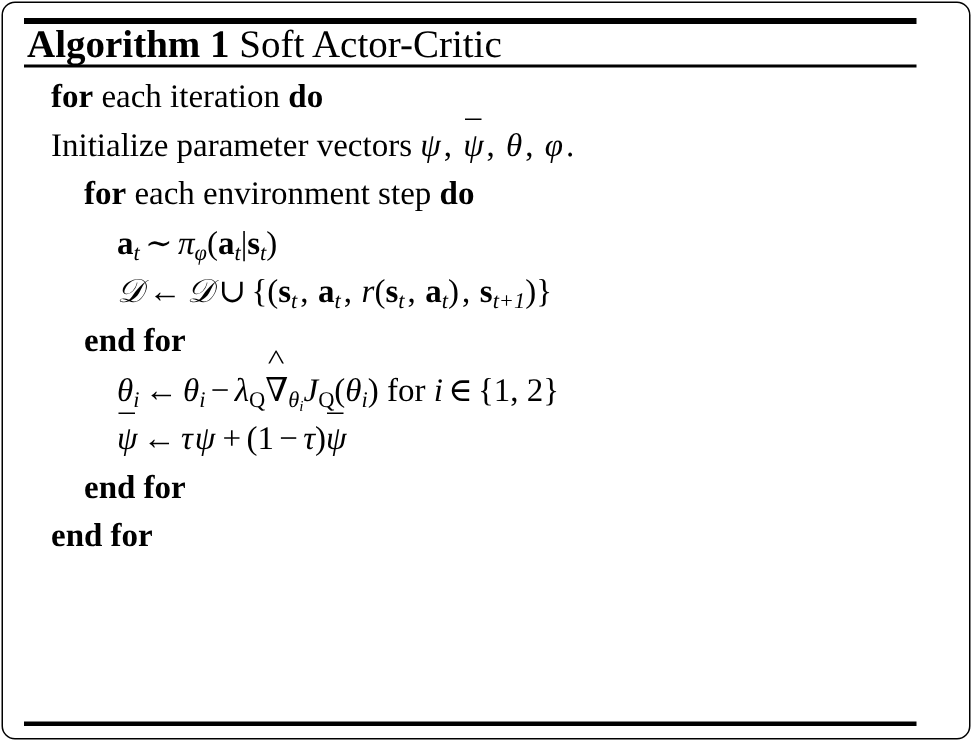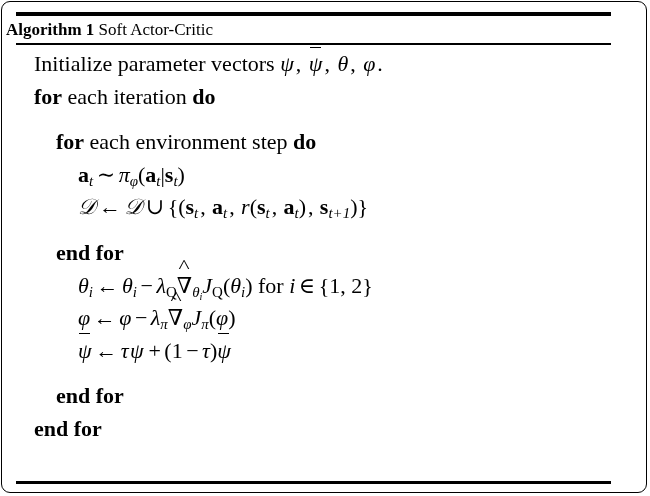--- a/index.html
+++ b/index.html
@@ -35,23 +35,23 @@
     width: 595px;
     background: #000000;
   }
   .rule-top    { top: 10px;  height: 4px; }
   .rule-mid    { top: 41px;  height: 2px; }
   .rule-bottom { top: 479px; height: 3px; }
 
   
   .algo-caption {
     position: absolute;
-    left: 4px;
+    left: 16px;
     top: 14px;
-    font-size: 17px;
+    font-size: 26px;
     line-height: 27px;
     white-space: nowrap;
   }
   .algo-caption .kw { font-weight: bold; }
   .algo-caption .num { font-weight: bold; }
   .algo-caption .title { font-weight: normal; }
 
   
   .algo-body {
     position: absolute;
@@ -59,21 +59,21 @@
     top: 46px;
     width: 620px;
   }
   .line {
     font-size: 22px;
     line-height: 32.6px;
     height: 32.6px;
     white-space: nowrap;
   }
   .ind0 { padding-left: 18px; }
-  .ind1 { padding-left: 40px; margin-top: 13px; }
+  .ind1 { padding-left: 40px; }
   .ind2 { padding-left: 62px; }
 
   b.kw { font-weight: bold; }
   .rm  { font-style: normal; }
 
   
   .m {
     font-family: "Liberation Serif", "DejaVu Serif", serif;
     font-style: italic;
   }
@@ -138,25 +138,25 @@
 
   <div class="algo-caption">
     <span class="kw">Algorithm</span><span class="kw">&nbsp;</span><span class="num">1</span><span>&nbsp;</span><span class="title">Soft Actor-Critic</span>
   </div>
 
   <div class="rule rule-mid"></div>
 
   <div class="algo-body">
 
     <div class="line ind0">
-      <span class="rm">Initialize parameter vectors</span>&nbsp;<span class="m">ψ</span><span class="opn">,</span>&nbsp;<span class="m bar">ψ</span><span class="opn">,</span>&nbsp;<span class="m">θ</span><span class="opn">,</span>&nbsp;<span class="m">φ</span><span class="opn">.</span>
+      <b class="kw">for</b>&nbsp;<span class="rm">each iteration</span>&nbsp;<b class="kw">do</b>
     </div>
 
     <div class="line ind0">
-      <b class="kw">for</b>&nbsp;<span class="rm">each iteration</span>&nbsp;<b class="kw">do</b>
+      <span class="rm">Initialize parameter vectors</span>&nbsp;<span class="m">ψ</span><span class="opn">,</span>&nbsp;<span class="m bar">ψ</span><span class="opn">,</span>&nbsp;<span class="m">θ</span><span class="opn">,</span>&nbsp;<span class="m">φ</span><span class="opn">.</span>
     </div>
 
     <div class="line ind1">
       <b class="kw">for</b>&nbsp;<span class="rm">each environment step</span>&nbsp;<b class="kw">do</b>
     </div>
 
     <div class="line ind2">
       <span class="bvec">a</span><sub>t</sub><span class="op">∼</span><span class="m">π</span><sub>φ</sub><span class="mup">(</span><span class="bvec">a</span><sub>t</sub><span class="mup">|</span><span class="bvec">s</span><sub>t</sub><span class="mup">)</span>
     </div>
 
@@ -168,23 +168,20 @@
     <div class="line ind1">
       <b class="kw">end for</b>
     </div>
 
 
 
     <div class="line ind2">
       <span class="m">θ</span><sub>i</sub><span class="op">←</span><span class="m">θ</span><sub>i</sub><span class="op">−</span><span class="m">λ</span><sub class="upr">Q</sub><span class="hat nabla">∇</span><sub>θ<sub>i</sub></sub><span class="m">J</span><sub class="upr">Q</sub><span class="mup">(</span><span class="m">θ</span><sub>i</sub><span class="mup">)</span>&nbsp;<span class="rm">for</span>&nbsp;<span class="m">i</span><span class="op">∈</span><span class="mup">{1, 2}</span>
     </div>
 
-    <div class="line ind2">
-      <span class="m">φ</span><span class="op">←</span><span class="m">φ</span><span class="op">−</span><span class="m">λ</span><sub>π</sub><span class="hat nabla">∇</span><sub>φ</sub><span class="m">J</span><sub>π</sub><span class="mup">(</span><span class="m">φ</span><span class="mup">)</span>
-    </div>
 
     <div class="line ind2">
       <span class="m bar">ψ</span><span class="op">←</span><span class="m">τ</span><span class="m thin">ψ</span><span class="op">+</span><span class="mup">(</span><span class="mup">1</span><span class="op">−</span><span class="m">τ</span><span class="mup">)</span><span class="m bar">ψ</span>
     </div>
 
     <div class="line ind1">
       <b class="kw">end for</b>
     </div>
 
     <div class="line ind0">

